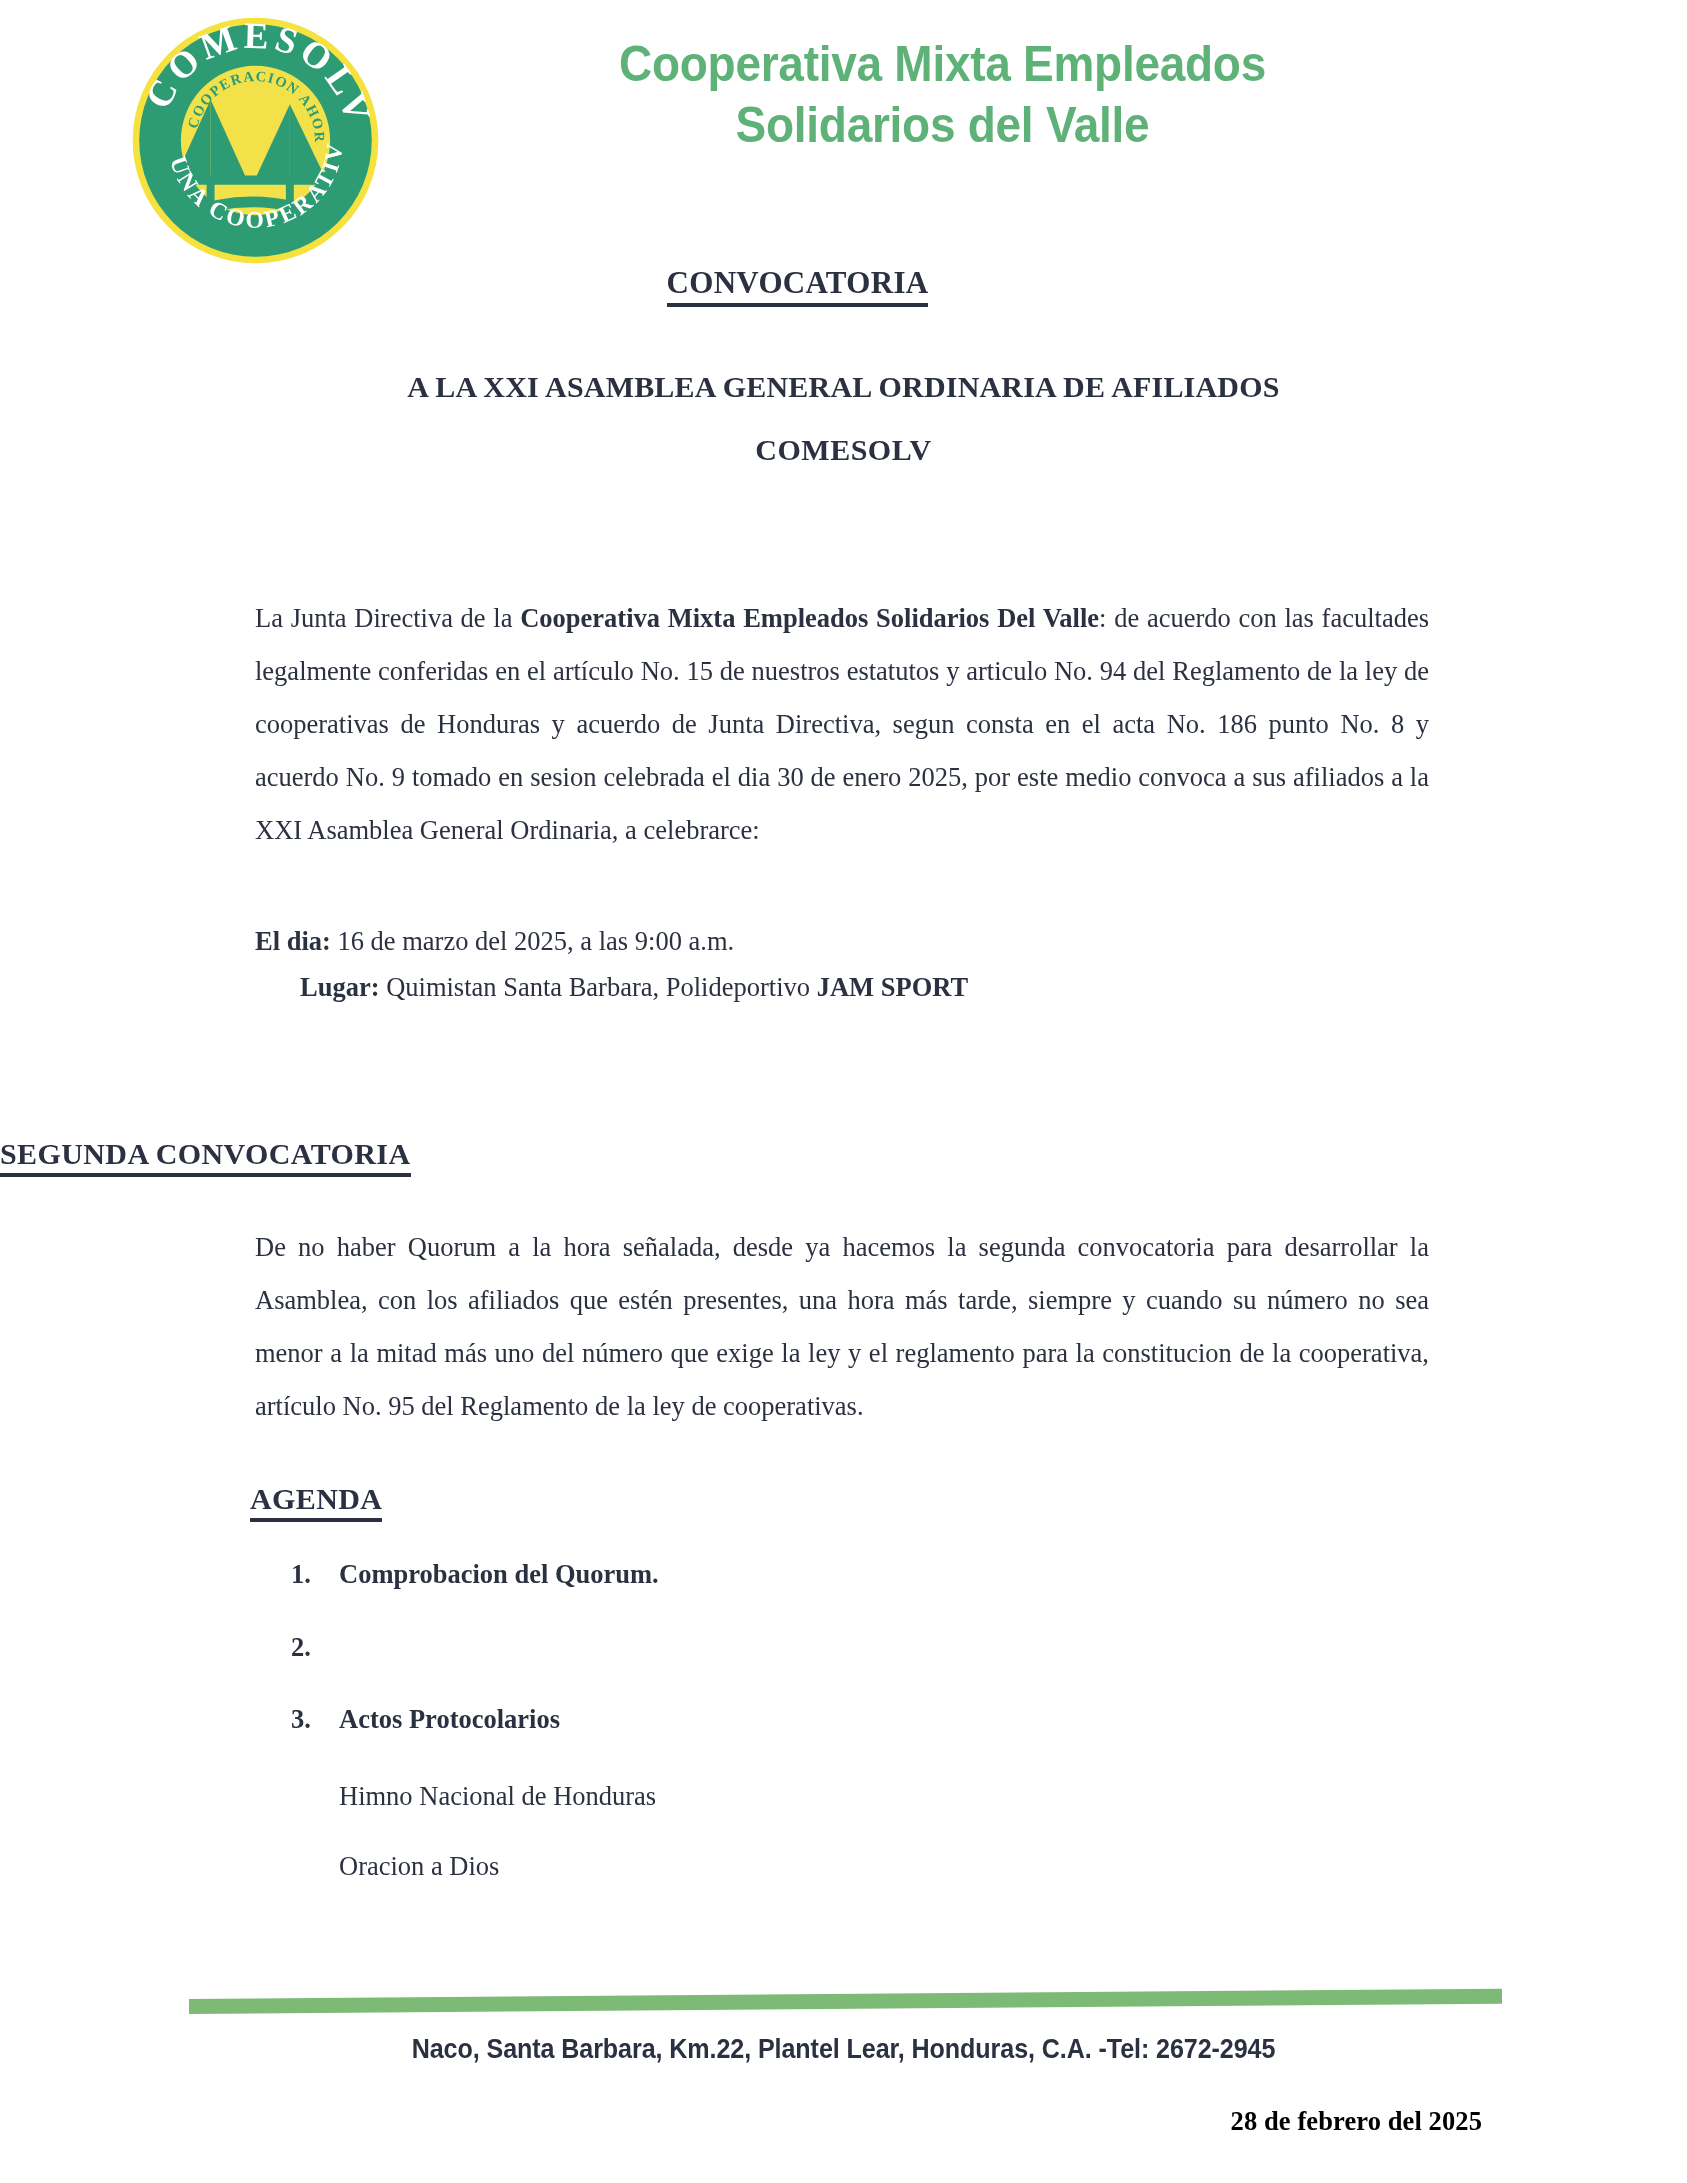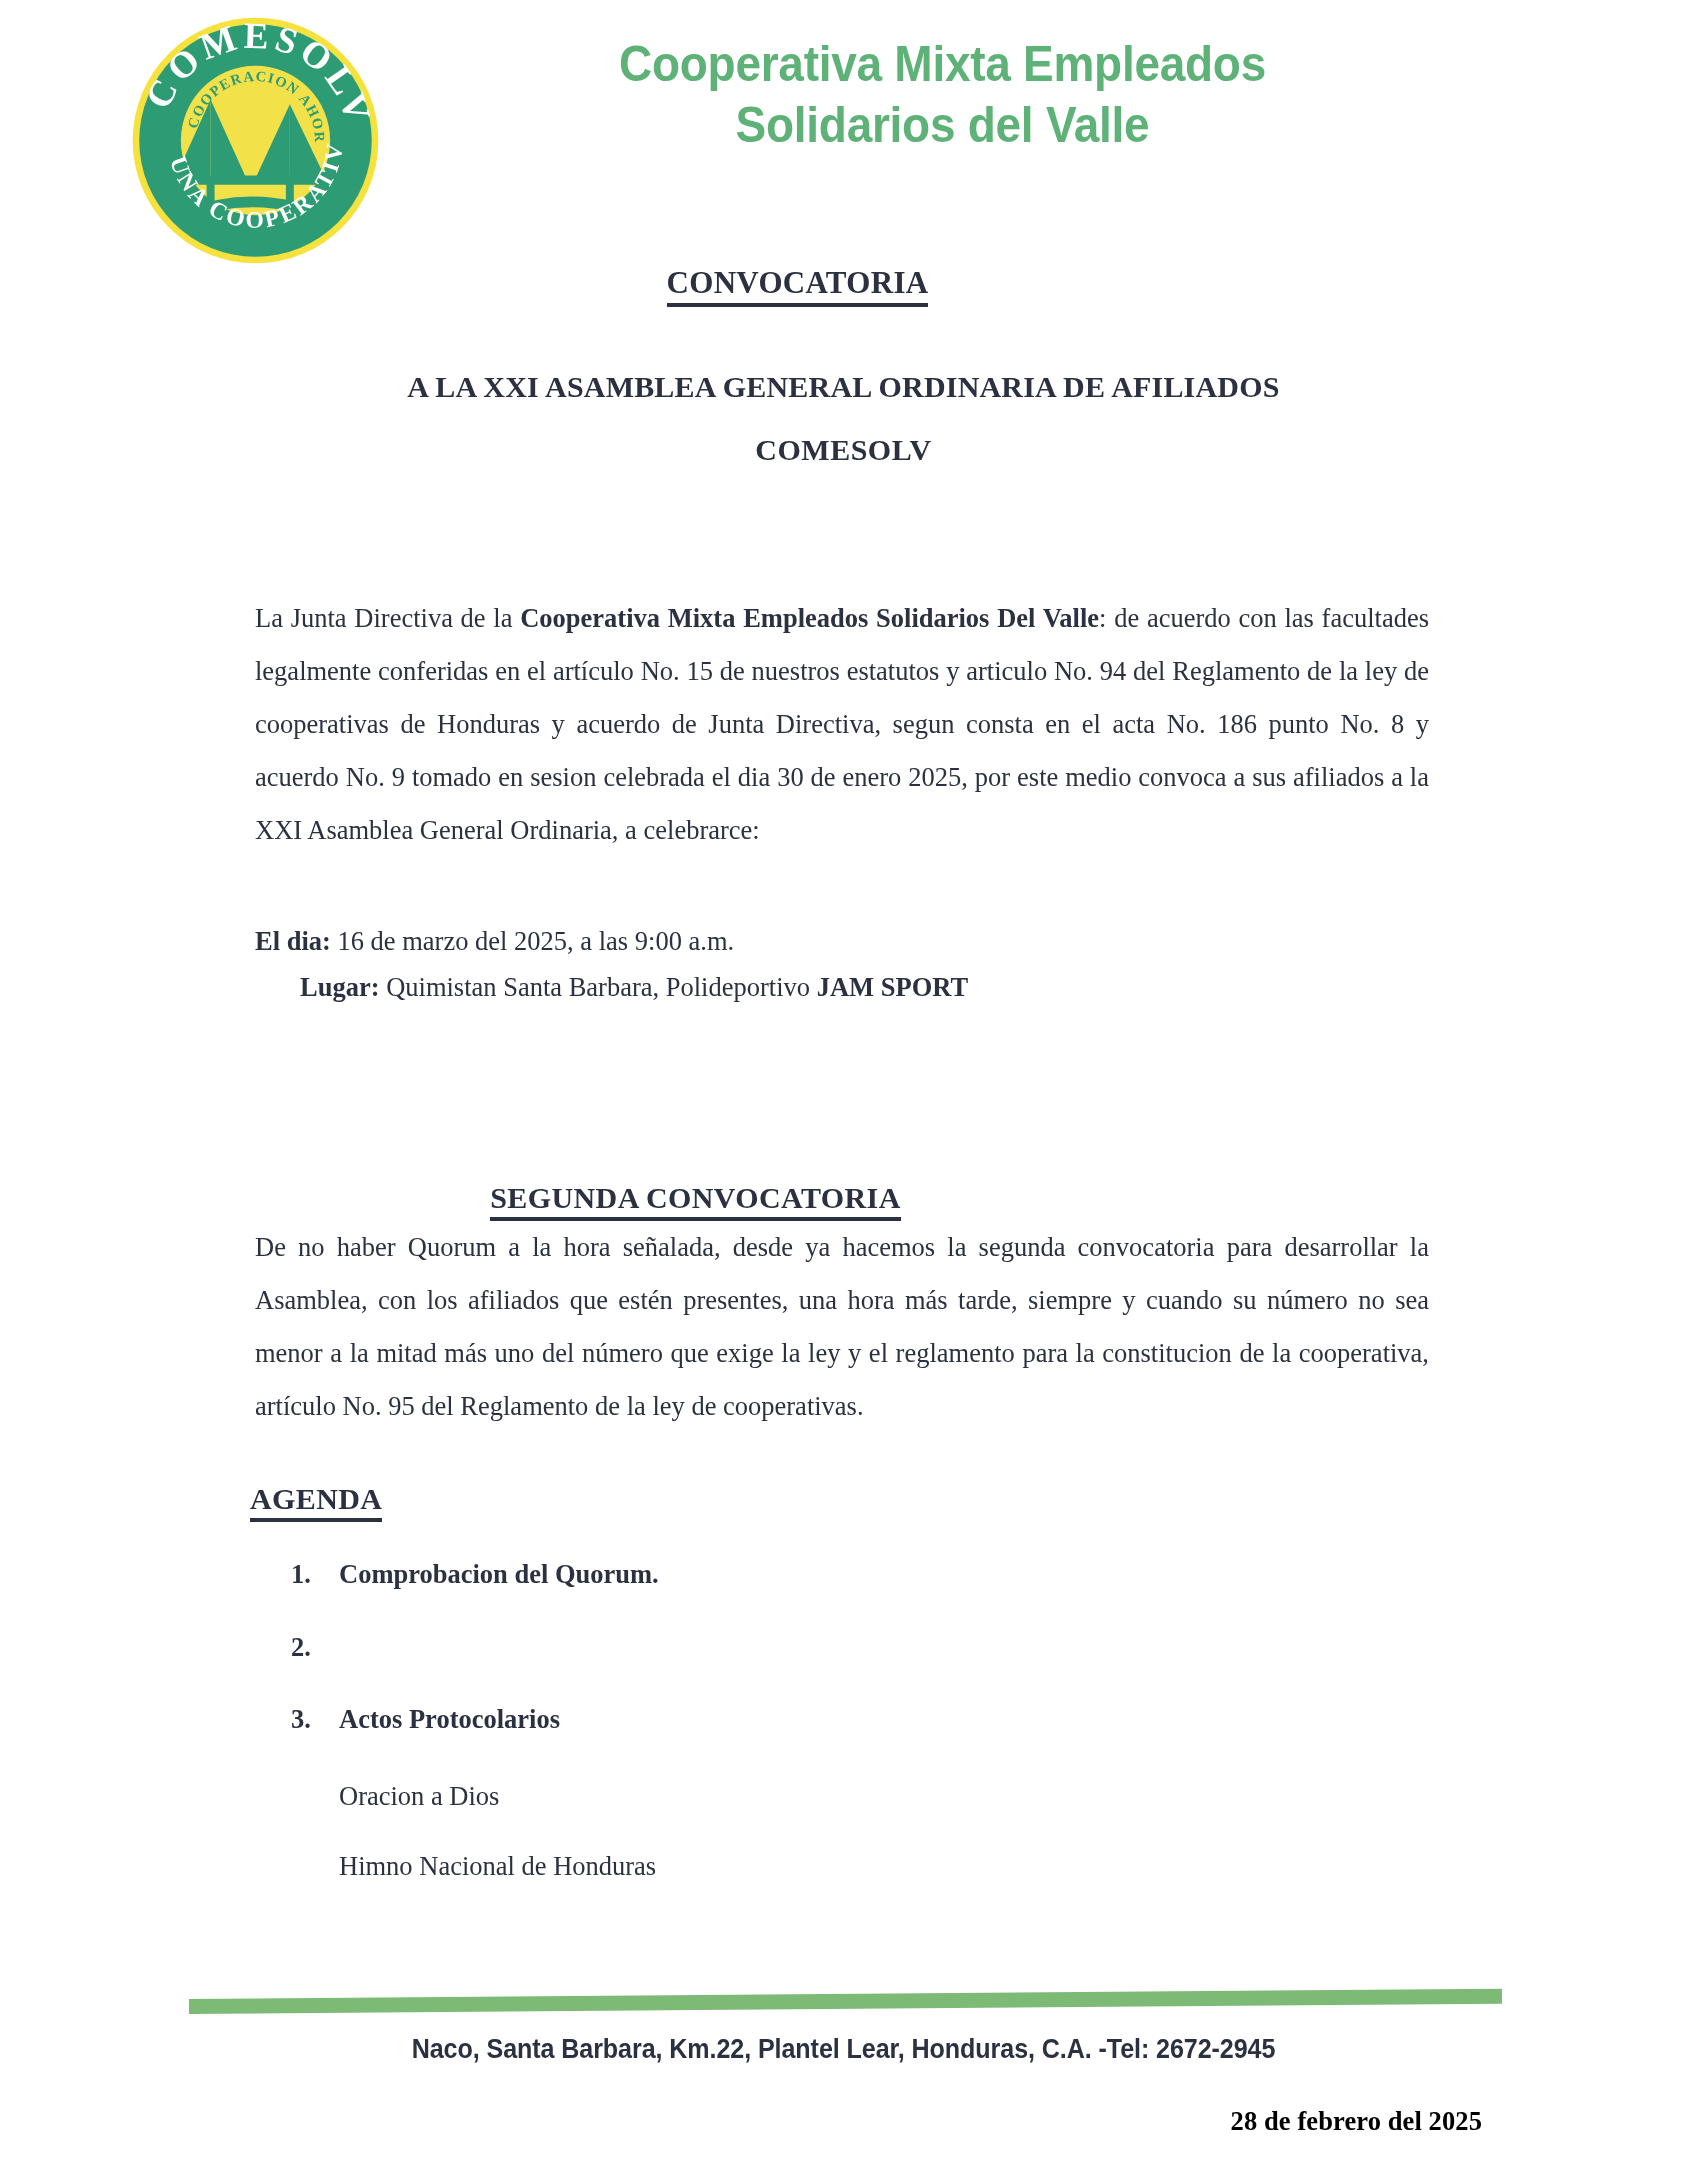--- a/index.html
+++ b/index.html
@@ -105,25 +105,24 @@
   }
   #meta-dia  { top: 921px; }
   #meta-lugar{ top: 967px; margin-left: 45px; }
 
   .bold { font-weight: bold; }
 
   .section-head {
     position: absolute;
     width: 1391px;
     left: 0;
-    text-align: center;
+    text-align: left;
     font-size: 30px;
     font-weight: bold;
     letter-spacing: 0.4px;
-    margin-top: 44px;
   }
   #head-segunda { top: 1137px; }
   #head-segunda .u { border-bottom: 4px solid #2b3140; padding-bottom: 2.6px; }
 
   .agenda-head {
     position: absolute;
     left: 250px;
     top: 1482px;
     font-size: 30px;
     font-weight: bold;
@@ -285,20 +284,20 @@
   <li class="agenda-item">
     <span class="agenda-num">2.</span>
   </li>
   <li class="agenda-item">
     <span class="agenda-num">3.</span>
     <span>Actos Protocolarios</span>
   </li>
 </ul>
 
 <ul class="sub-list">
+  <li class="sub-item">Himno Nacional de Honduras</li>
   <li class="sub-item">Oracion a Dios</li>
-  <li class="sub-item">Himno Nacional de Honduras</li>
 </ul>
 
 <div class="footer-bar"></div>
 <div class="footer-addr">Naco, Santa Barbara, Km.22, Plantel Lear, Honduras, C.A.  -Tel: 2672-2945</div>
 <div class="footer-date">28 de febrero del 2025</div>
 
 
 </body></html>

